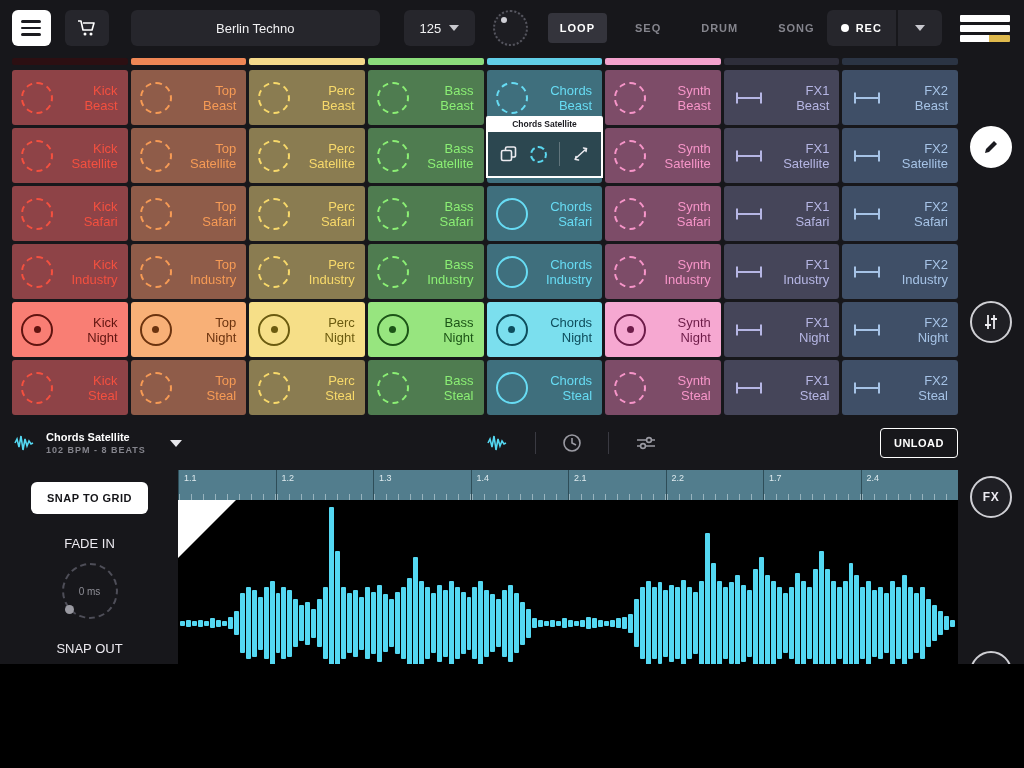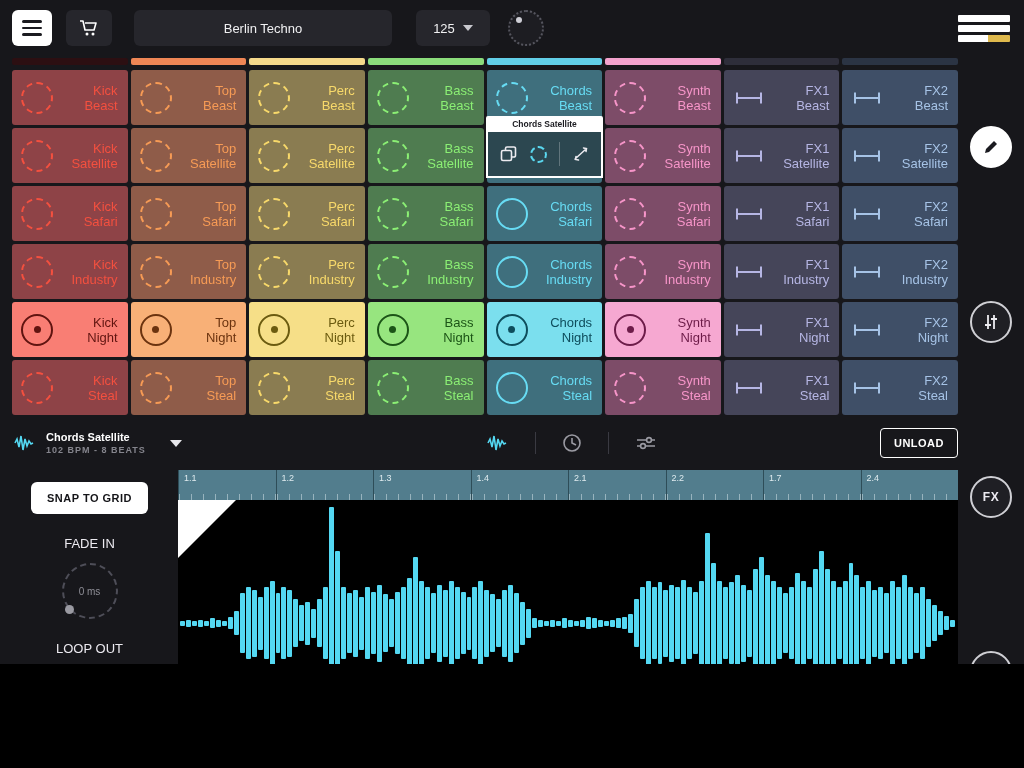--- a/index.html
+++ b/index.html
@@ -113,21 +113,36 @@
       </span>
     </div>
     <div class="tb-btn title-box">Berlin Techno</div>
     <div class="tb-btn bpm-box">
       <span>125</span>
       <i class="caret"></i>
     </div>
     <div class="top-knob">
         <i></i>
       </div>
+    <nav class="tabs">
+        <span class="tab active">LOOP</span>
+        <span class="tab">SEQ</span>
+        <span class="tab">DRUM</span>
+        <span class="tab">SONG</span>
+      </nav>
     <div class="spacer"></div>
+    <div class="rec-group">
+      <div class="tb-btn rec-btn">
+        <i class="rec-dot"></i>
+        <span class="rec-label">REC</span>
+      </div>
+      <div class="tb-btn rec-arrow">
+        <i class="caret"></i>
+      </div>
+    </div>
     <div class="logo">
         <i></i>
         <i></i>
         <i class="mix"></i>
       </div>
   </header>
 
   <div class="strips">
       <i style="background: rgb(44, 15, 18);"></i>
       <i style="background: rgb(239, 134, 85);"></i>
@@ -609,21 +624,21 @@
   </section>
 
   <section class="editor">
     <div class="ed-left">
       <button class="snap-btn">SNAP TO GRID</button>
       <div class="fade-label">FADE IN</div>
       <div class="knob">
         <span class="val">0 ms</span>
         <i class="ind"></i>
       </div>
-      <div class="fade-label">LOOP OUT</div>
+      <div class="fade-label">SNAP OUT</div>
       <div class="knob">
         <span class="val">0 ms</span>
         <i class="ind"></i>
       </div>
     </div>
     <div class="wave-panel">
       <div class="ruler" id="ruler">
           <div class="ruler-seg">1.1</div>
           <div class="ruler-seg">1.2</div>
           <div class="ruler-seg">1.3</div>

